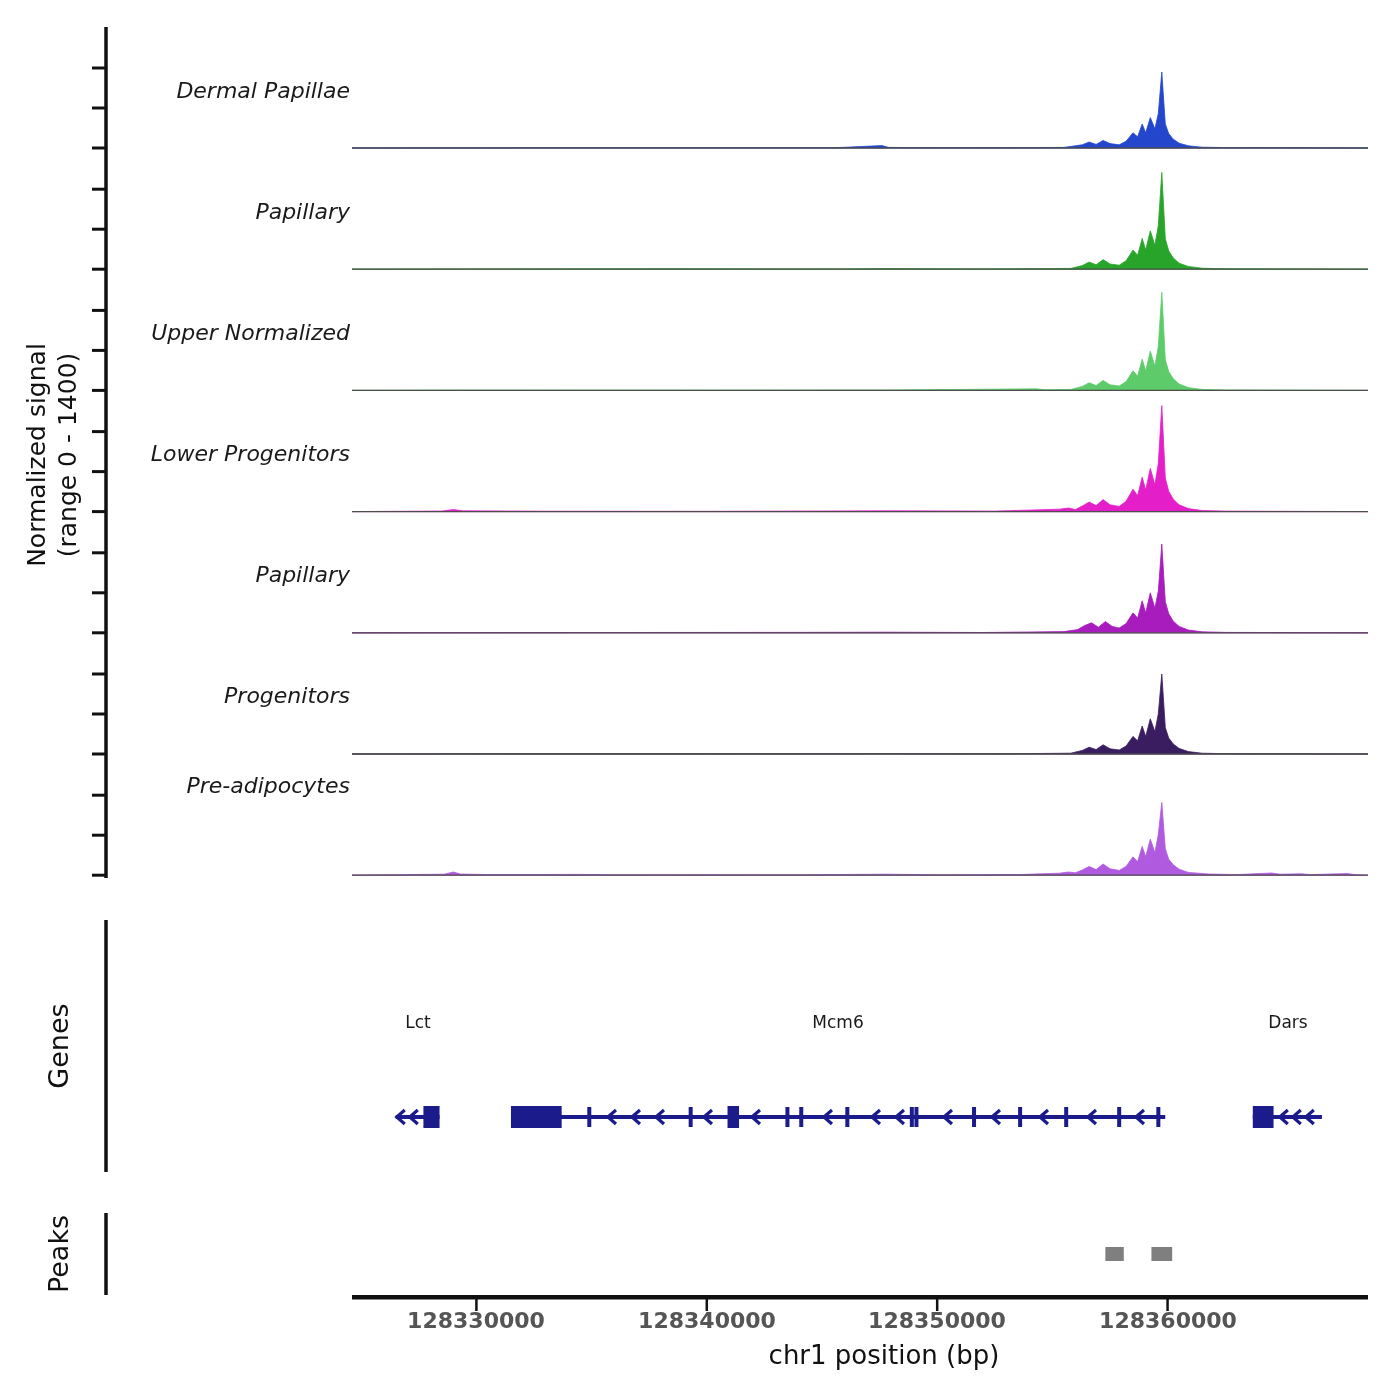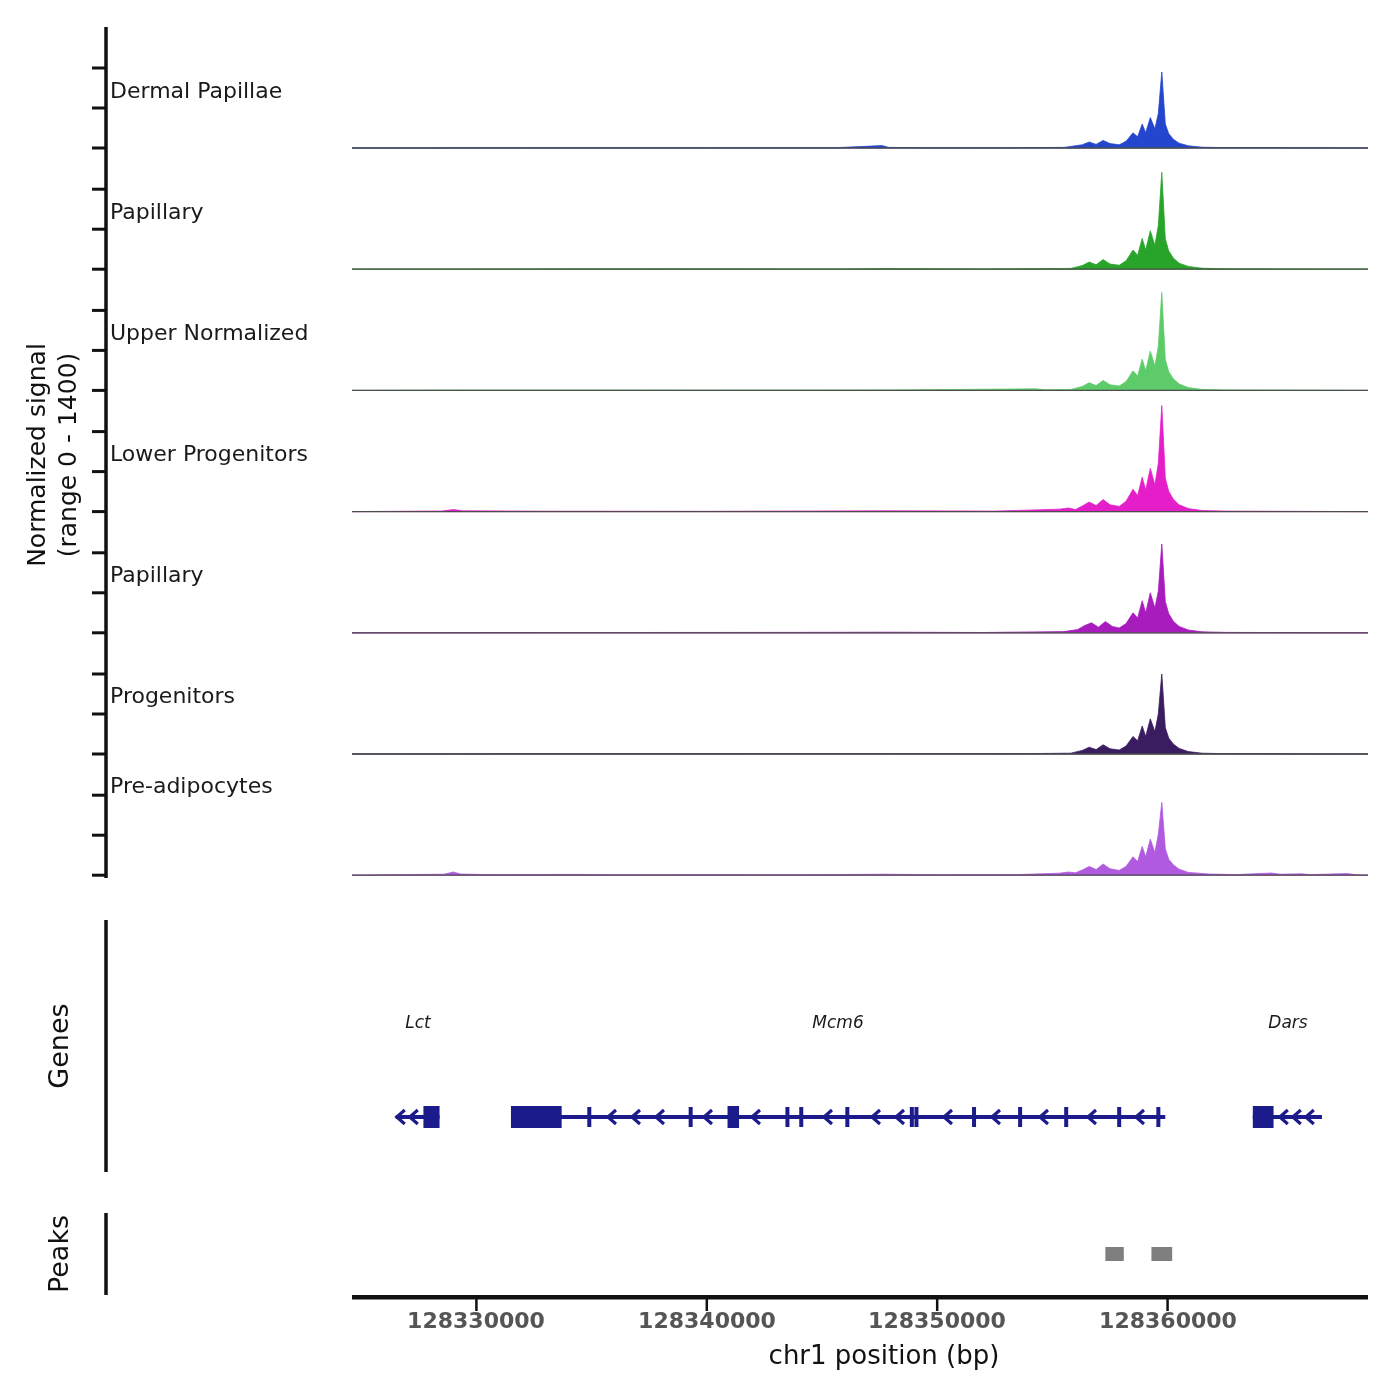--- a/index.html
+++ b/index.html
@@ -3,33 +3,33 @@
 <meta charset="utf-8">
 <style>
   html,body { margin:0; padding:0; background:#ffffff; }
   #canvas {
     position:relative; width:1400px; height:1400px; background:#ffffff;
     font-family:"DejaVu Sans", "Liberation Sans", sans-serif; color:#1a1a1a;
     overflow:hidden;
   }
   svg#plot { position:absolute; left:0; top:0; }
   .track-label {
-    position:absolute; left:110px; width:240px; text-align:left;
-    font-size:22px; line-height:26px; color:#1a1a1a;
+    position:absolute; left:110px; width:240px; text-align:right;
+    font-size:22px; line-height:26px; color:#1a1a1a;font-style:italic;
   }
   .vlabel {
     position:absolute; transform:rotate(-90deg); transform-origin:center center;
     white-space:nowrap; text-align:center; color:#111111;
   }
   .vlabel .line { display:block; }
   #ylabel-signal { font-size:25px; line-height:31px; }
   #ylabel-genes, #ylabel-peaks { font-size:27px; }
   .gene-name {
     position:absolute; transform:translateX(-50%); font-size:17px; color:#1a1a1a;
-    top:1012px; white-space:nowrap;font-style:italic;
+    top:1012px; white-space:nowrap;
   }
   .xtick-label {
     position:absolute; transform:translateX(-50%); top:1308px;
     font-size:22px; color:#555555; white-space:nowrap;font-weight:bold;
   }
   #xaxis-title {
     position:absolute; transform:translateX(-50%); left:860px; top:1340px;
     font-size:26px; color:#111111; white-space:nowrap;margin-left:24px;
   }
 </style>

